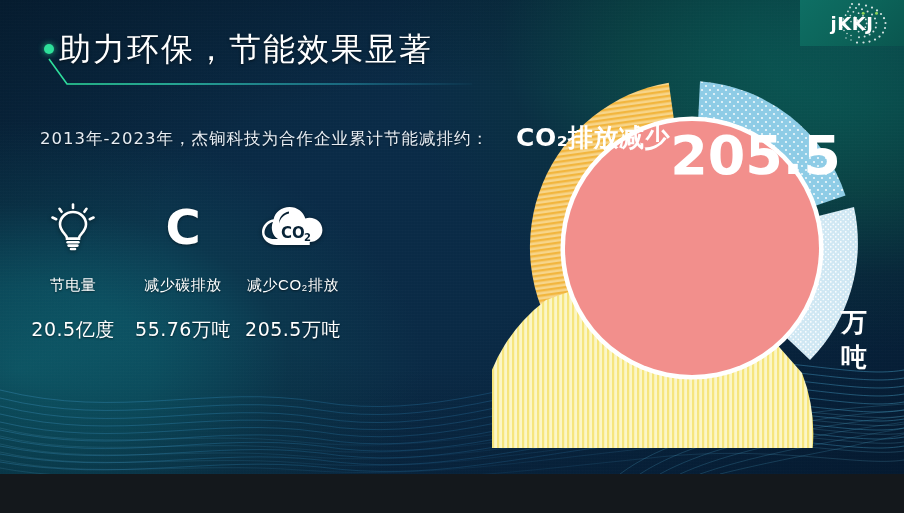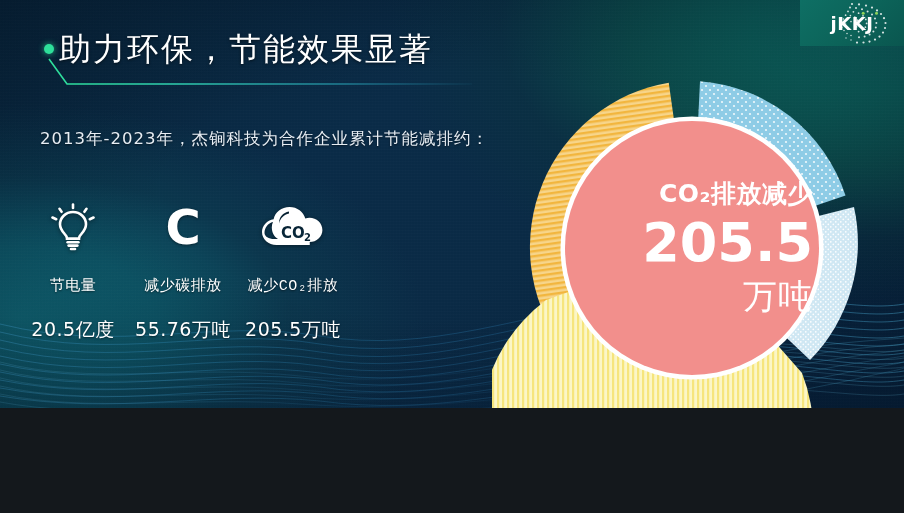--- a/index.html
+++ b/index.html
@@ -7,21 +7,21 @@
     padding: 0;
     background: #14181c;
   }
   body {
     font-family: "Liberation Sans", "DejaVu Sans", sans-serif;
   }
 
   #slide {
     position: relative;
     width: 904px;
-    height: 408px;
+    height: 474px;
     overflow: hidden;
     background: #4d7c0f;
   }
 
   
   .bg-base {
     position: absolute;
     inset: 0;
     background:
       radial-gradient(ellipse 70% 90% at 96% 6%, #0d6a62 0%, #0b5f59 18%, rgba(11,78,74,0.85) 38%, rgba(10,55,60,0.35) 58%, rgba(10,40,60,0) 76%),
@@ -125,21 +125,21 @@
     line-height: 48px;
     font-family: "DejaVu Sans", sans-serif;
     text-shadow: 0 1px 3px rgba(0,0,0,0.45);
   }
   .stat-label {
     color: #ffffff;
     font-size: 15px;
     letter-spacing: 0.5px;
     margin-top: 20px;
     white-space: nowrap;
-    font-family: Liberation Mono, monospace;
+    font-family: Liberation Sans, sans-serif;
     text-shadow: 0 1px 2px rgba(0,0,0,0.5);
   }
   .stat-value {
     color: #ffffff;
     font-size: 19px;
     letter-spacing: 0.5px;
     margin-top: 22px;
     white-space: nowrap;
     font-family: "DejaVu Sans", sans-serif;
     text-shadow: 0 1px 2px rgba(0,0,0,0.5);
@@ -152,25 +152,25 @@
     width: 400px; height: 400px;
   }
   .donut-center-label {
     position: absolute;
     left: 492px; top: 48px;
     width: 400px; height: 400px;
     pointer-events: none;
   }
   .dc-inner {
     position: absolute;
-    left: 67px; top: 73px;
+    left: 73px; top: 73px;
     width: 254px; height: 254px;
     display: flex;
-    flex-direction: column;
-    align-items: flex-end;
+    flex-direction: row;
+    align-items: flex-start;
     justify-content: center;
   }
   .dc-top {
     color: #ffffff;
     font-size: 25px;
     font-weight: bold;
     letter-spacing: 0.5px;
     white-space: nowrap;
     font-family: "DejaVu Sans", sans-serif;
     margin-bottom: -2px;
@@ -178,22 +178,22 @@
   .dc-num {
     color: #ffffff;
     font-size: 54px;
     font-weight: bold;
     line-height: 70px;
     letter-spacing: 0px;
     font-family: "DejaVu Sans", sans-serif;
   }
   .dc-unit {
     color: #ffffff;
-    font-size: 34px;
-    font-weight: normal;
+    font-size: 26px;
+    font-weight: bold;
     letter-spacing: 1px;
     align-self: flex-end;
     margin-right: 0;
     margin-top: -4px;
     font-family: "DejaVu Sans", sans-serif;
   }
 
   
   .mesh {
     position: absolute;

